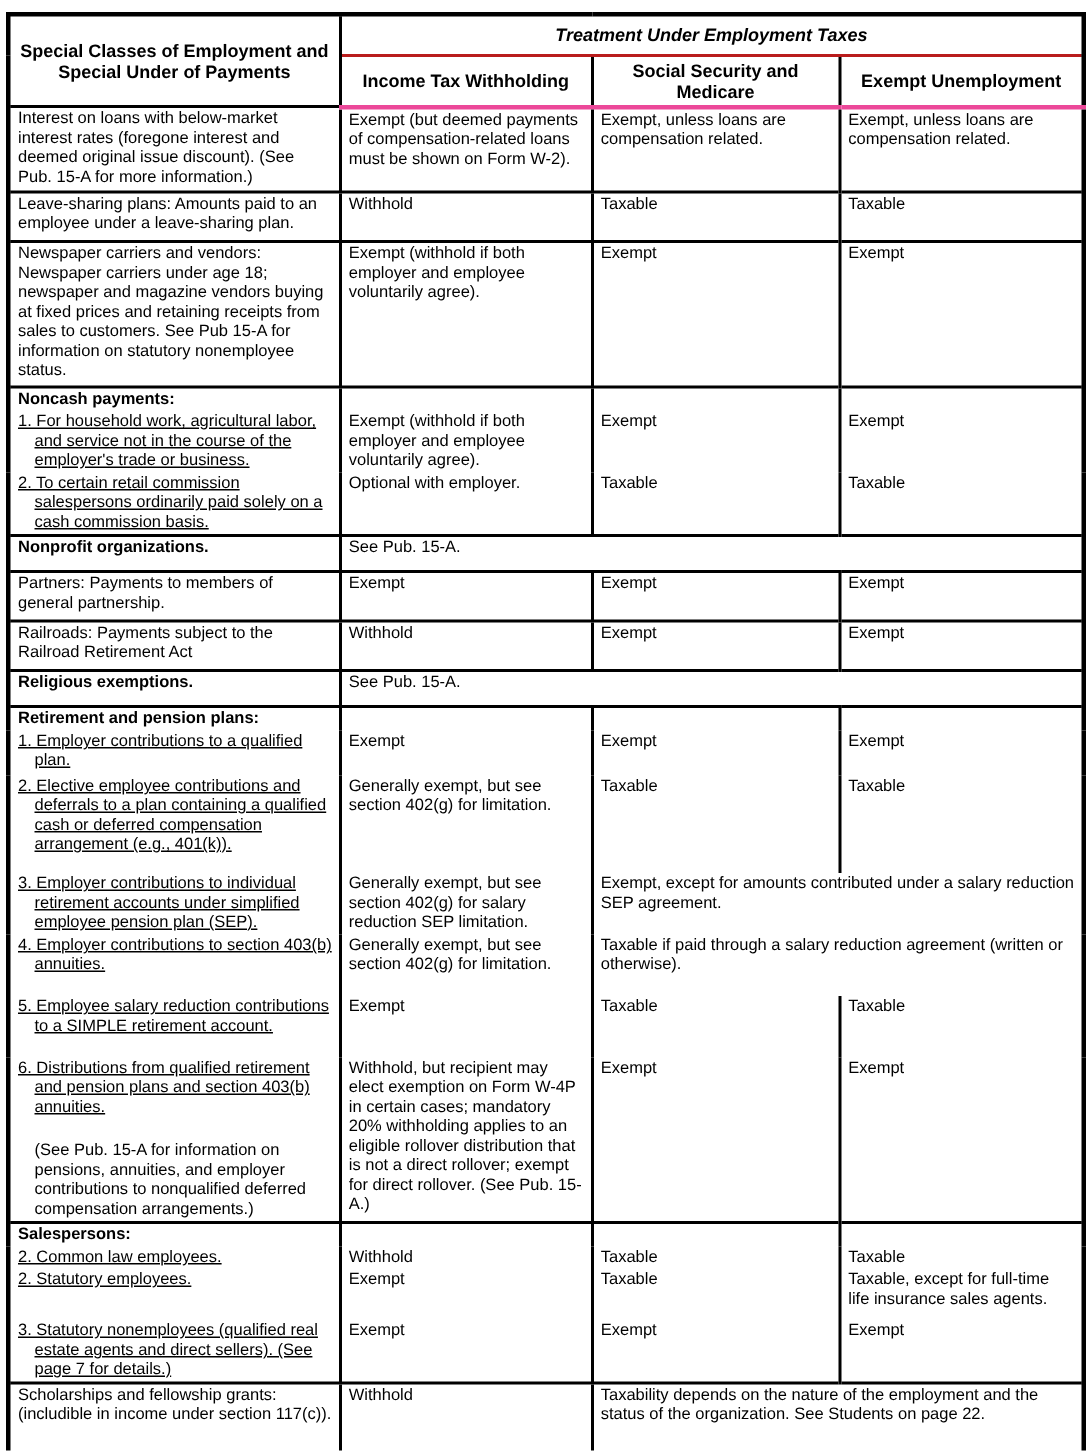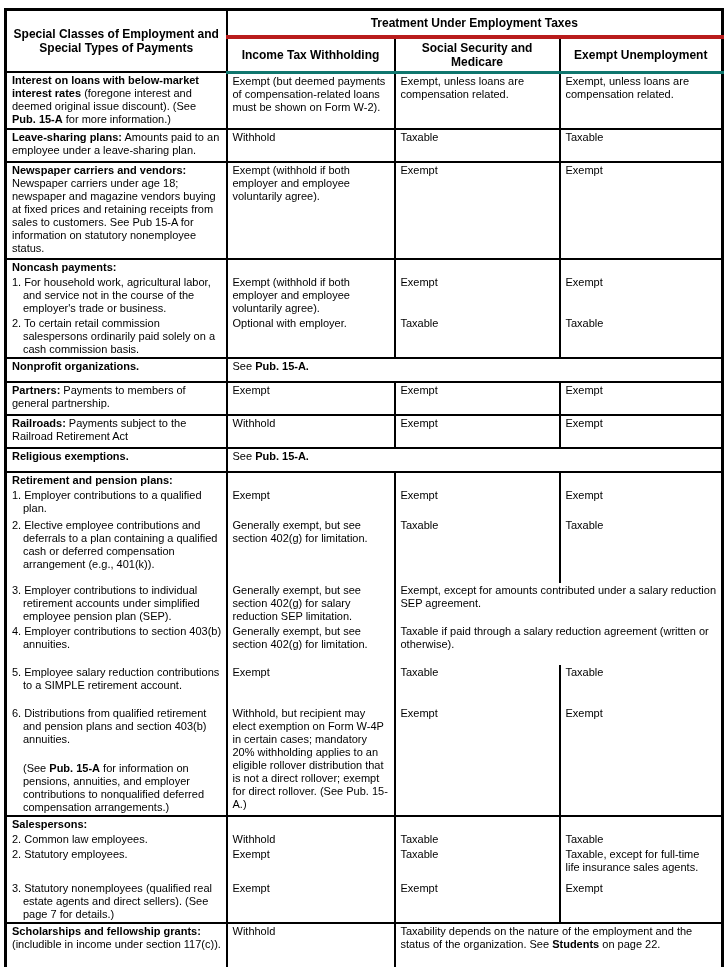--- a/index.html
+++ b/index.html
@@ -11,47 +11,47 @@
   table.tx {
     border-collapse:collapse; table-layout:fixed; width:717px;
     border:3px solid #000;
   }
   td {
     border-left:2px solid #000; border-right:2px solid #000;
     vertical-align:top; padding:1px 5px 1px 5px;
     font-size:11px; line-height:13px; word-wrap:break-word;
   }
   tr.rs > td { border-top:2px solid #000; }
-  tr.hdr2 > td { border-bottom:3px solid #0f766e; }
+  tr.hdr2 > td { border-bottom:3px solid #ec4899; }
   .hdrL { border-bottom:1px solid #1d4ed8; }
-  .bb2 { border-bottom:4px solid #b91c1c; }
+  .bb2 { border-bottom:2px solid #b91c1c;font-style:italic; }
   .hc { text-align:center; font-weight:bold; vertical-align:middle; font-size:12px; line-height:14px; padding:2px 4px; }
   .bold { font-weight:bold; }
-  b { font-weight:bold;text-align:center; }
-  .num { padding-left:11px; text-indent:-11px; }
+  b { font-weight:normal;text-align:center; }
+  .num { padding-left:11px; text-indent:-11px;text-decoration:underline; }
   .note { margin-top:16px; padding-left:11px; }
   .lbl { padding-right:4px; }
 </style>
 </head>
 <body>
 
 <div class="sheet">
 <table class="tx">
 <colgroup>
   <col style="width:221px">
         <col style="width:168px">
         <col style="width:165px">
         <col style="width:163px">
 </colgroup>
 <tbody>
 
 <tr style="height:27px">
   <td class="hc hdrL" rowspan="2">
     <div>Special Classes of Employment and</div>
-    <div>Special Types of Payments</div>
+    <div>Special Under of Payments</div>
   </td>
   <td class="hc bb2" colspan="3">Treatment Under Employment Taxes</td>
 </tr>
 <tr class="hdr2" style="height:33px">
   <td class="hc">Income Tax Withholding</td>
   <td class="hc">Social Security and Medicare</td>
   <td class="hc">Exempt Unemployment</td>
 </tr>
 
 <tr class="rs" style="height:57px">

